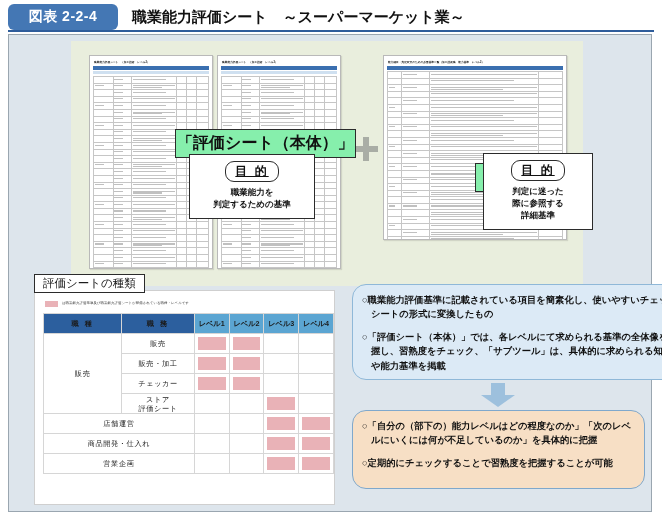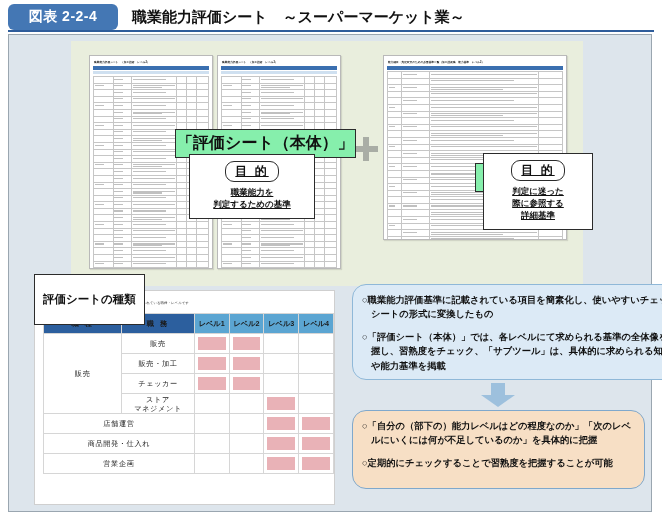--- a/index.html
+++ b/index.html
@@ -183,33 +183,32 @@
     color: #111;
     margin-bottom: 4px;
     text-decoration: underline;
   }
   .purpose-text {
     font-size: 8.5px;
     font-weight: bold;
     color: #111111;
     line-height: 1.42;
     white-space: pre-line;
-    text-decoration: underline;
   }
 
   
   .types-label {
     position: absolute;
     left: 25px; top: 239px;
     background: #ffffff;
     border: 1.4px solid #2b2b2b;
     font-size: 11.5px;
-    font-weight: bold;
+    font-weight: normal;
     color: #111;
-    padding: 17px 8px;
+    padding: 1px 8px;
     z-index: 4;
     white-space: nowrap;
   }
   .types-panel {
     position: absolute;
     left: 25px; top: 255px;
     width: 301px; height: 215px;
     background: #ffffff;
     border: 1px solid #cfcfcf;
     box-sizing: border-box;
@@ -1468,21 +1467,21 @@
               <span class="fill"></span>
             </td>
           <td class="mark">
               <span class="fill"></span>
             </td>
           <td class="mark"></td>
           <td class="mark"></td>
         </tr>
         <tr>
           <td class="task two-line" style="white-space:pre-line">ストア
-マネジメント</td>
+評価シート</td>
           <td class="mark"></td>
           <td class="mark"></td>
           <td class="mark">
               <span class="fill"></span>
             </td>
           <td class="mark"></td>
         </tr>
         <tr>
           <td class="task" colspan="2">店舗運営</td>
           <td class="mark"></td>

